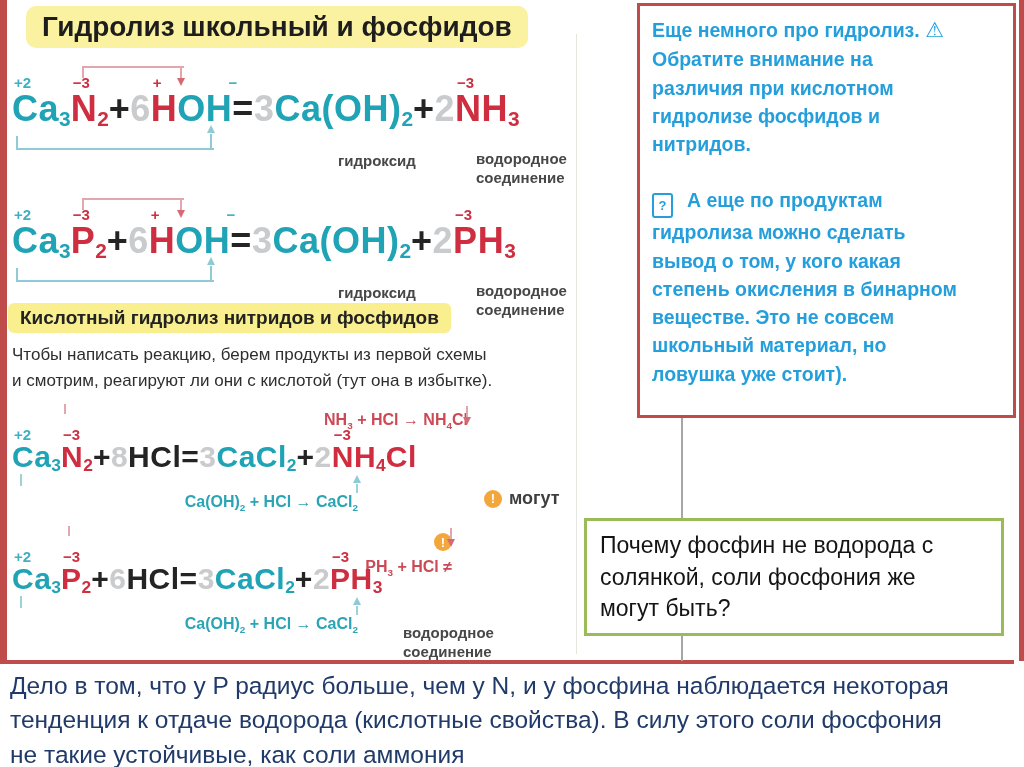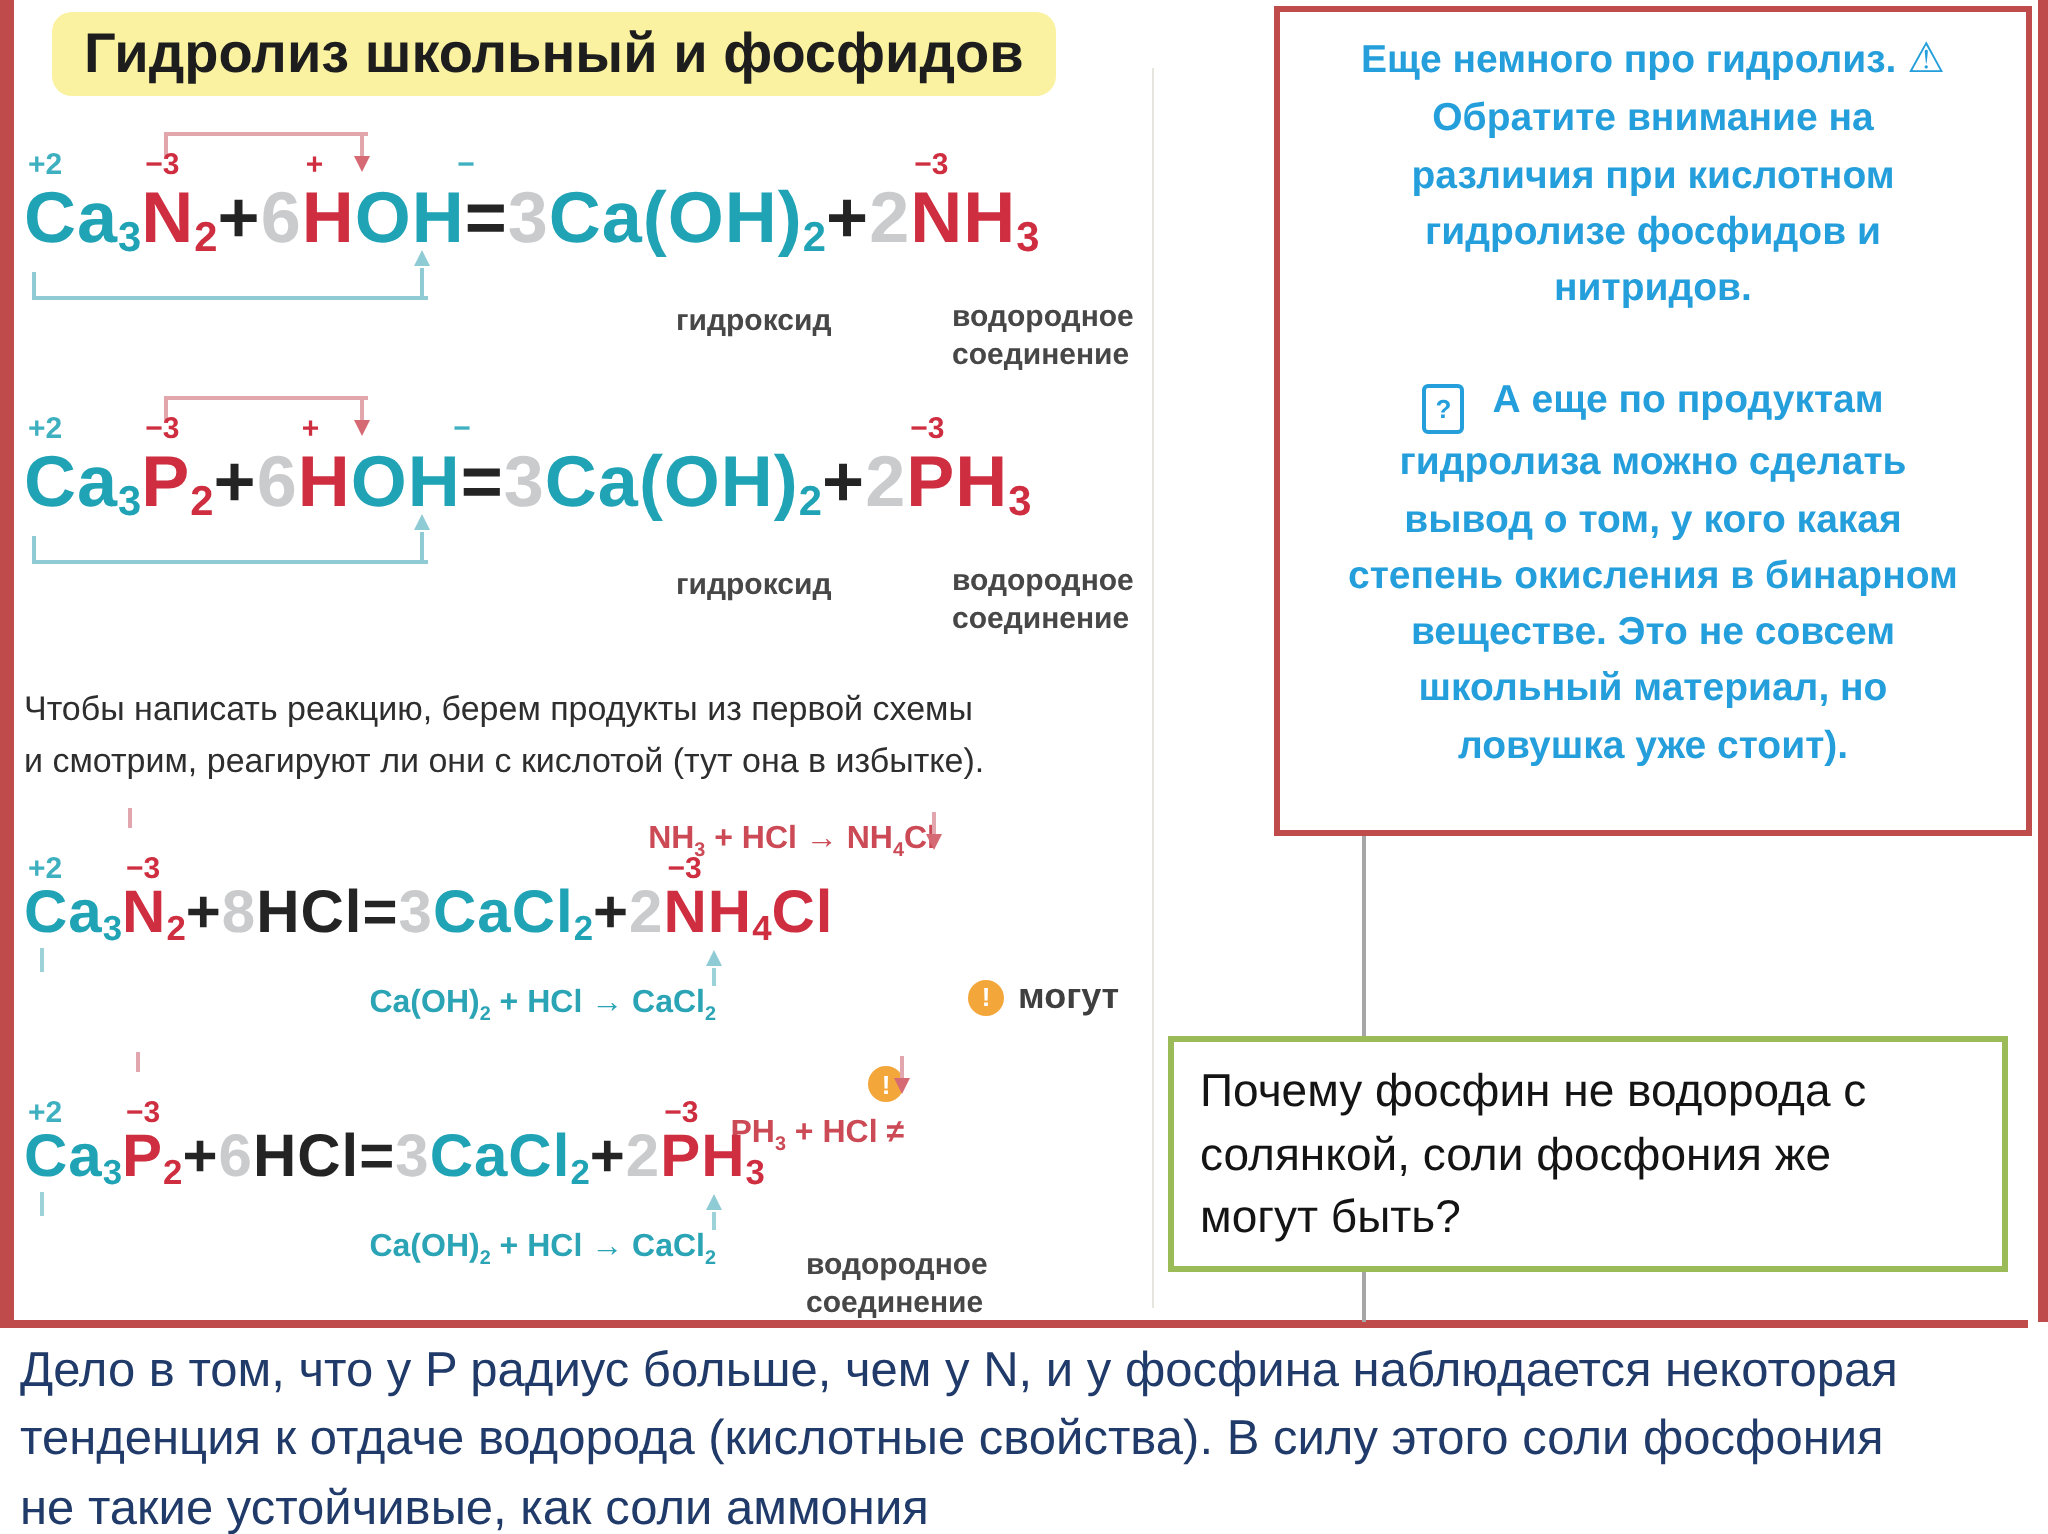--- a/index.html
+++ b/index.html
@@ -42,21 +42,21 @@
   .arru{width:0;height:0;border-left:4px solid transparent;border-right:4px solid transparent;
         border-bottom:8px solid #8fcbd4;}
   .salt{position:absolute;display:flex;align-items:center;gap:7px;font-size:18px;
         font-weight:700;color:#3f3f3f;}
   .excl{width:18px;height:18px;border-radius:50%;background:#f3a63a;color:#fff;font-size:13px;
         font-weight:700;display:flex;align-items:center;justify-content:center;flex:0 0 auto;}
   
   .note-box{position:absolute;left:637px;top:3px;width:379px;height:415px;border:3px solid #bf4b4b;
             box-sizing:border-box;padding:9px 12px;color:#259fdb;font-weight:700;
             font-size:19.5px;line-height:1.45;}
-  .note-box p{margin:0;text-align:center;}
+  .note-box p{margin:0;}
   .note-box p + p{margin-top:27px;}
   .pre{white-space:pre-line;}
   .warn-tri{font-size:21px;font-weight:400;}
   .qmark{display:inline-flex;align-items:center;justify-content:center;width:17px;height:21px;
          border:2px solid currentColor;border-radius:3px;font-size:13px;vertical-align:-3px;
          margin-right:14px;}
   .q-box{position:absolute;left:584px;top:518px;width:420px;height:118px;border:3px solid #9bbb59;
          box-sizing:border-box;padding:9px 13px;font-size:23px;line-height:1.38;color:#141414;
          white-space:pre-line;background:#fff;}
   .connector{position:absolute;width:2px;background:#a6a6a6;left:681px;}
@@ -94,20 +94,21 @@
     <div class="dec arrd" style="left:169px;top:16px;"></div>
     <div class="formula fs36" style="left:4px;top:26px;"><span class="f-tok c-teal"><span class="ox oxc-teal">+2</span>Ca<sub>3</sub></span><span class="f-tok c-red"><span class="ox oxc-red">−3</span>P<sub>2</sub></span><span class="f-tok c-black"> + </span><span class="f-tok c-gray">6</span><span class="f-tok c-red"><span class="ox oxc-red">+</span>H</span><span class="f-tok c-teal"><span class="ox oxr oxc-teal">−</span>OH</span><span class="f-tok c-black"> = </span><span class="f-tok c-gray">3</span><span class="f-tok c-teal">Ca(OH)<sub>2</sub></span><span class="f-tok c-black"> + </span><span class="f-tok c-gray">2</span><span class="f-tok c-red"><span class="ox oxc-red">−3</span>P</span><span class="f-tok c-red">H<sub>3</sub></span></div>
     <div class="dec" style="left:8px;top:74px;width:196px;height:12px;border-bottom:2px solid #8fcbd4;border-left:2px solid #8fcbd4;"></div>
     <div class="dec" style="left:202px;top:72px;width:2px;height:14px;background:#8fcbd4;"></div>
     <div class="dec arru" style="left:199px;top:63px;"></div>
     <div class="eq-label" style="left:330px;top:90px;width:140px;">гидроксид</div>
     <div class="eq-label" style="left:468px;top:88px;width:180px;">водородное
 соединение</div>
   </div>
 
+  <div class="heading2">Кислотный гидролиз нитридов и фосфидов</div>
   <div class="para">Чтобы написать реакцию, берем продукты из первой схемы
 и смотрим, реагируют ли они с кислотой (тут она в избытке).</div>
 
   <div class="eq" style="left:8px;top:402px;width:660px;height:125px;">
     <div class="annot annot-red" style="left:56px;top:0;width:404px;">
       <span class="aline"></span>
       <span class="atext">NH<sub>3</sub> + HCl → NH<sub>4</sub>Cl</span>
       <span class="aline"></span>
     </div>
     <div class="dec" style="left:56px;top:2px;width:2px;height:10px;background:#e2a7ae;"></div>

